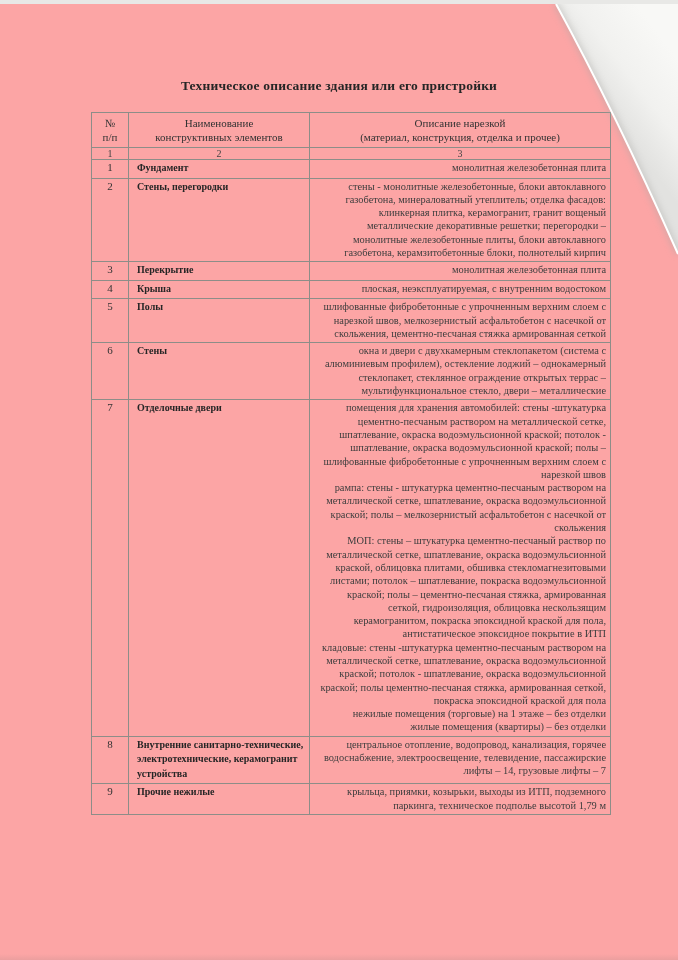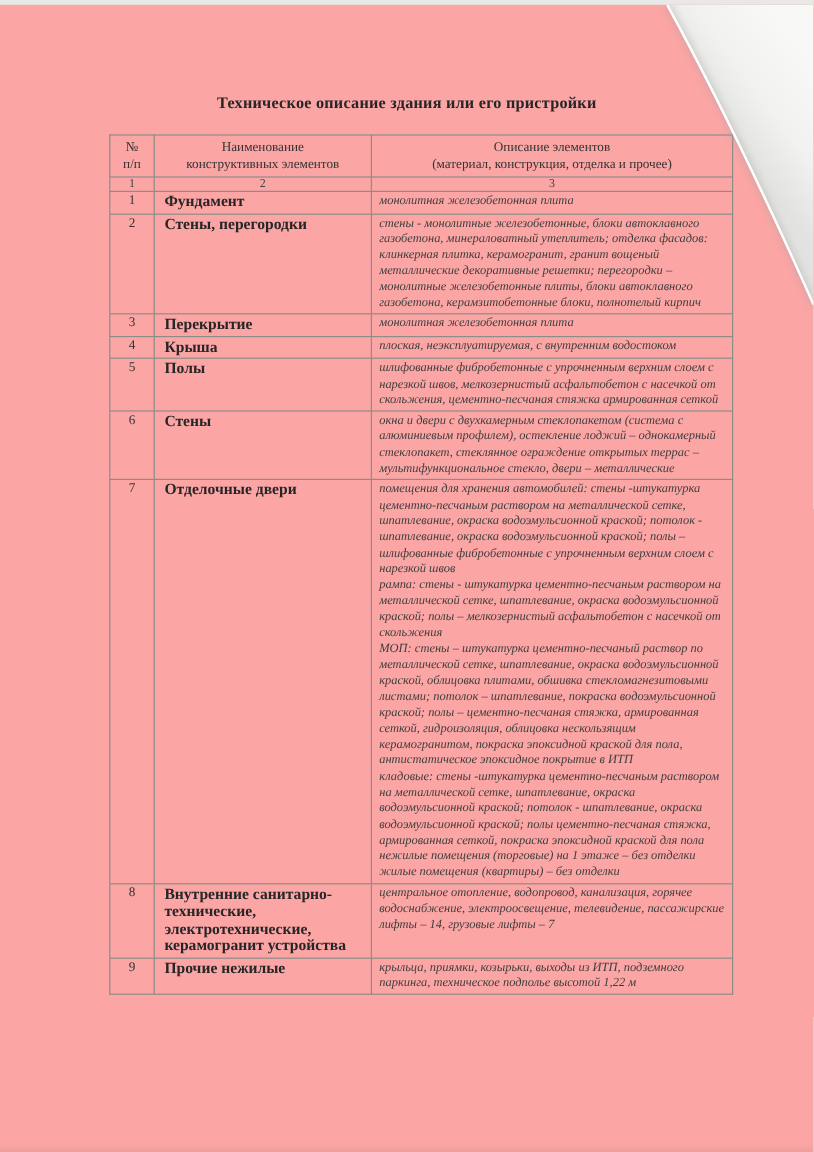--- a/index.html
+++ b/index.html
@@ -55,32 +55,32 @@
     color:#444;
   }
   td.cell-num {
     font-size:11px;
     text-align:center;
     padding-top:1px;
     color:#333;
   }
   td.cell-label {
     font-weight:bold;
-    font-size:13px;
+    font-size:10px;
     line-height:14.5px;
     padding:1px 4px 2px 8px;
     color:#262626;
   }
   td.cell-desc {
-    font-style:italic;
     font-size:10.4px;
     line-height:13.3px;
     padding:1px 4px 2px 6px;
     white-space:pre-line;
     color:#3e3e3e;
+    text-align:right;
   }
   .fold-overlay {
     position:absolute;
     top:0; left:0;
     pointer-events:none;
     z-index:5;
   }
   .bottom-shade {
     position:absolute;
     left:0; right:0; bottom:0;
@@ -101,21 +101,21 @@
       <col class="c-num">
         <col class="c-name">
         <col class="c-desc">
     </colgroup>
     <thead>
       <tr>
         <th>№
 п/п</th>
         <th>Наименование
 конструктивных элементов</th>
-        <th>Описание элементов
+        <th>Описание нарезкой
 (материал, конструкция, отделка и прочее)</th>
       </tr>
       <tr class="colnum-row">
         <td>1</td>
         <td>2</td>
         <td>3</td>
       </tr>
     </thead>
     <tbody>
       <tr>
@@ -159,21 +159,21 @@
 жилые помещения (квартиры) – без отделки</td>
       </tr>
       <tr>
         <td class="cell-num">8</td>
         <td class="cell-label">Внутренние санитарно-технические, электротехнические, керамогранит устройства</td>
         <td class="cell-desc">центральное отопление, водопровод, канализация, горячее водоснабжение, электроосвещение, телевидение, пассажирские лифты – 14, грузовые лифты – 7</td>
       </tr>
       <tr>
         <td class="cell-num">9</td>
         <td class="cell-label">Прочие нежилые</td>
-        <td class="cell-desc">крыльца, приямки, козырьки, выходы из ИТП, подземного паркинга, техническое подполье высотой 1,22 м</td>
+        <td class="cell-desc">крыльца, приямки, козырьки, выходы из ИТП, подземного паркинга, техническое подполье высотой 1,79 м</td>
       </tr>
     </tbody>
   </table>
 
   <svg class="fold-overlay" width="678" height="960" viewBox="0 0 678 960" aria-hidden="true">
     <defs>
       <linearGradient id="cornerGrad" gradientUnits="userSpaceOnUse" x1="598" y1="95" x2="668" y2="42">
         <stop offset="0" stop-color="#e2e2e0"></stop>
         <stop offset="0.45" stop-color="#f1f1ef"></stop>
         <stop offset="1" stop-color="#f8f8f6"></stop>

